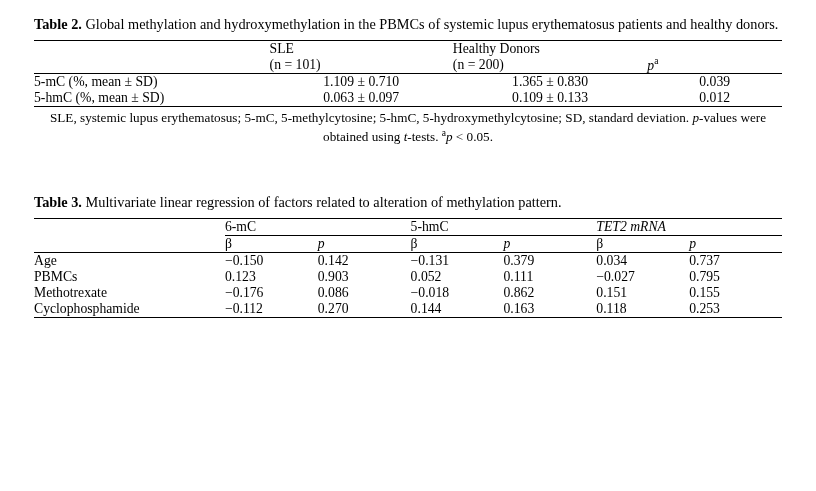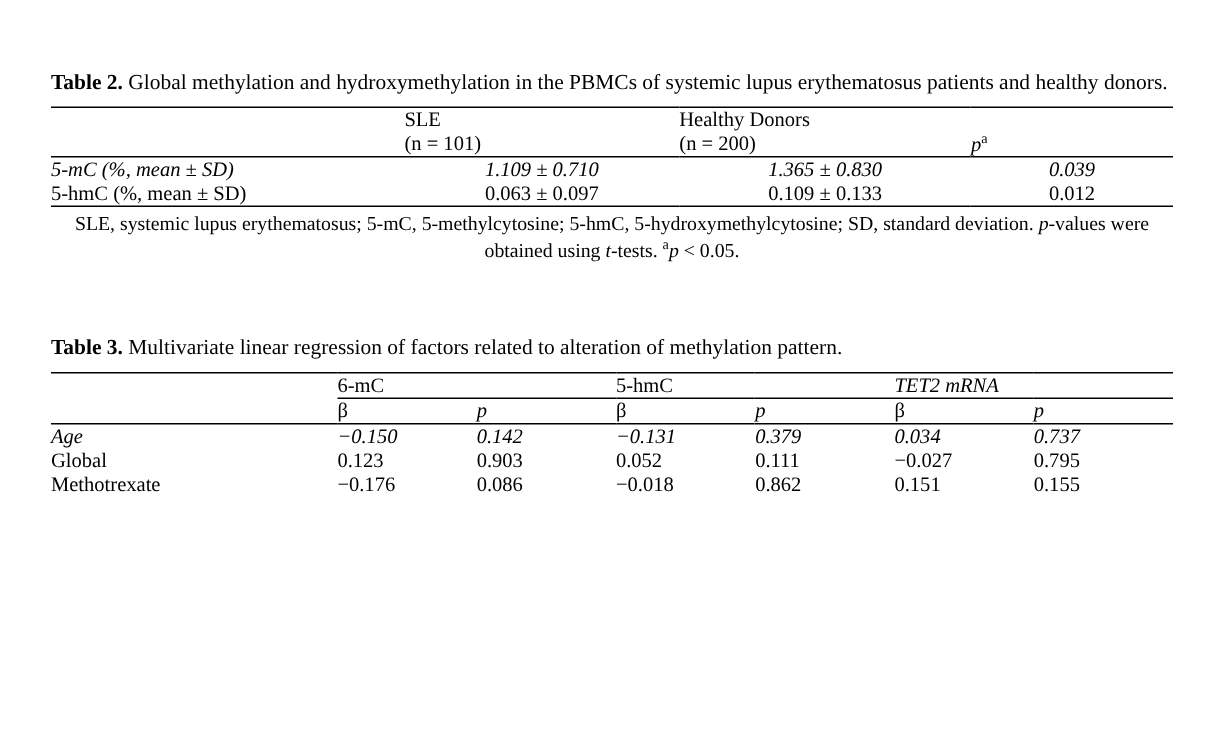--- a/index.html
+++ b/index.html
@@ -13,21 +13,20 @@
     font-family: "Liberation Serif", serif;
     color: #000000;
     overflow: hidden;
   }
   .page {
     position: relative;
     width: 816px;
     height: 364px;
     padding: 14px 34px 0 34px;
     box-sizing: border-box;
-    margin-top: 31px;
   }
 
   
   .caption {
     font-size: 14.3px;
     line-height: 1.42;
     margin: 0 0 6px 0;
     text-align: left;
   }
   .caption .lead {
@@ -39,21 +38,21 @@
     border-collapse: collapse;
     width: 100%;
     font-size: 13.7px;
   }
   table.tbl td, table.tbl th {
     padding: 0;
     font-weight: normal;
     vertical-align: bottom;
   }
   .rule-top td, .rule-top th { border-top: 1.1px solid #000; }
-  .rule-mid td, .rule-mid th { border-top: 1px solid #000; font-style: italic; }
+  .rule-mid td, .rule-mid th { border-top: 1px solid #000; }
   .rule-bot td, .rule-bot th { border-bottom: 1.1px solid #000; }
 
   .cell { padding: 2px 4px 2px 4px; }
   .ctr { text-align: center; }
   .lft { text-align: left; }
 
   .hdr { font-weight: bold; text-align: left; }
   .hdr-i { font-style: italic; }
   .sup { font-size: 9.5px; vertical-align: super; }
 
@@ -166,34 +165,43 @@
       <tr class="rule-mid">
         <td class="cell lft">Age</td>
         <td class="cell lft">−0.150</td>
         <td class="cell lft">0.142</td>
         <td class="cell lft">−0.131</td>
         <td class="cell lft">0.379</td>
         <td class="cell lft">0.034</td>
         <td class="cell lft">0.737</td>
       </tr>
       <tr>
-        <td class="cell lft">Global</td>
+        <td class="cell lft">PBMCs</td>
         <td class="cell lft">0.123</td>
         <td class="cell lft">0.903</td>
         <td class="cell lft">0.052</td>
         <td class="cell lft">0.111</td>
         <td class="cell lft">−0.027</td>
         <td class="cell lft">0.795</td>
       </tr>
       <tr>
         <td class="cell lft">Methotrexate</td>
         <td class="cell lft">−0.176</td>
         <td class="cell lft">0.086</td>
         <td class="cell lft">−0.018</td>
         <td class="cell lft">0.862</td>
         <td class="cell lft">0.151</td>
         <td class="cell lft">0.155</td>
       </tr>
+      <tr class="rule-bot">
+        <td class="cell lft">Cyclophosphamide</td>
+        <td class="cell lft">−0.112</td>
+        <td class="cell lft">0.270</td>
+        <td class="cell lft">0.144</td>
+        <td class="cell lft">0.163</td>
+        <td class="cell lft">0.118</td>
+        <td class="cell lft">0.253</td>
+      </tr>
     </tbody>
   </table>
 
 
 </div>
 
 </body></html>

